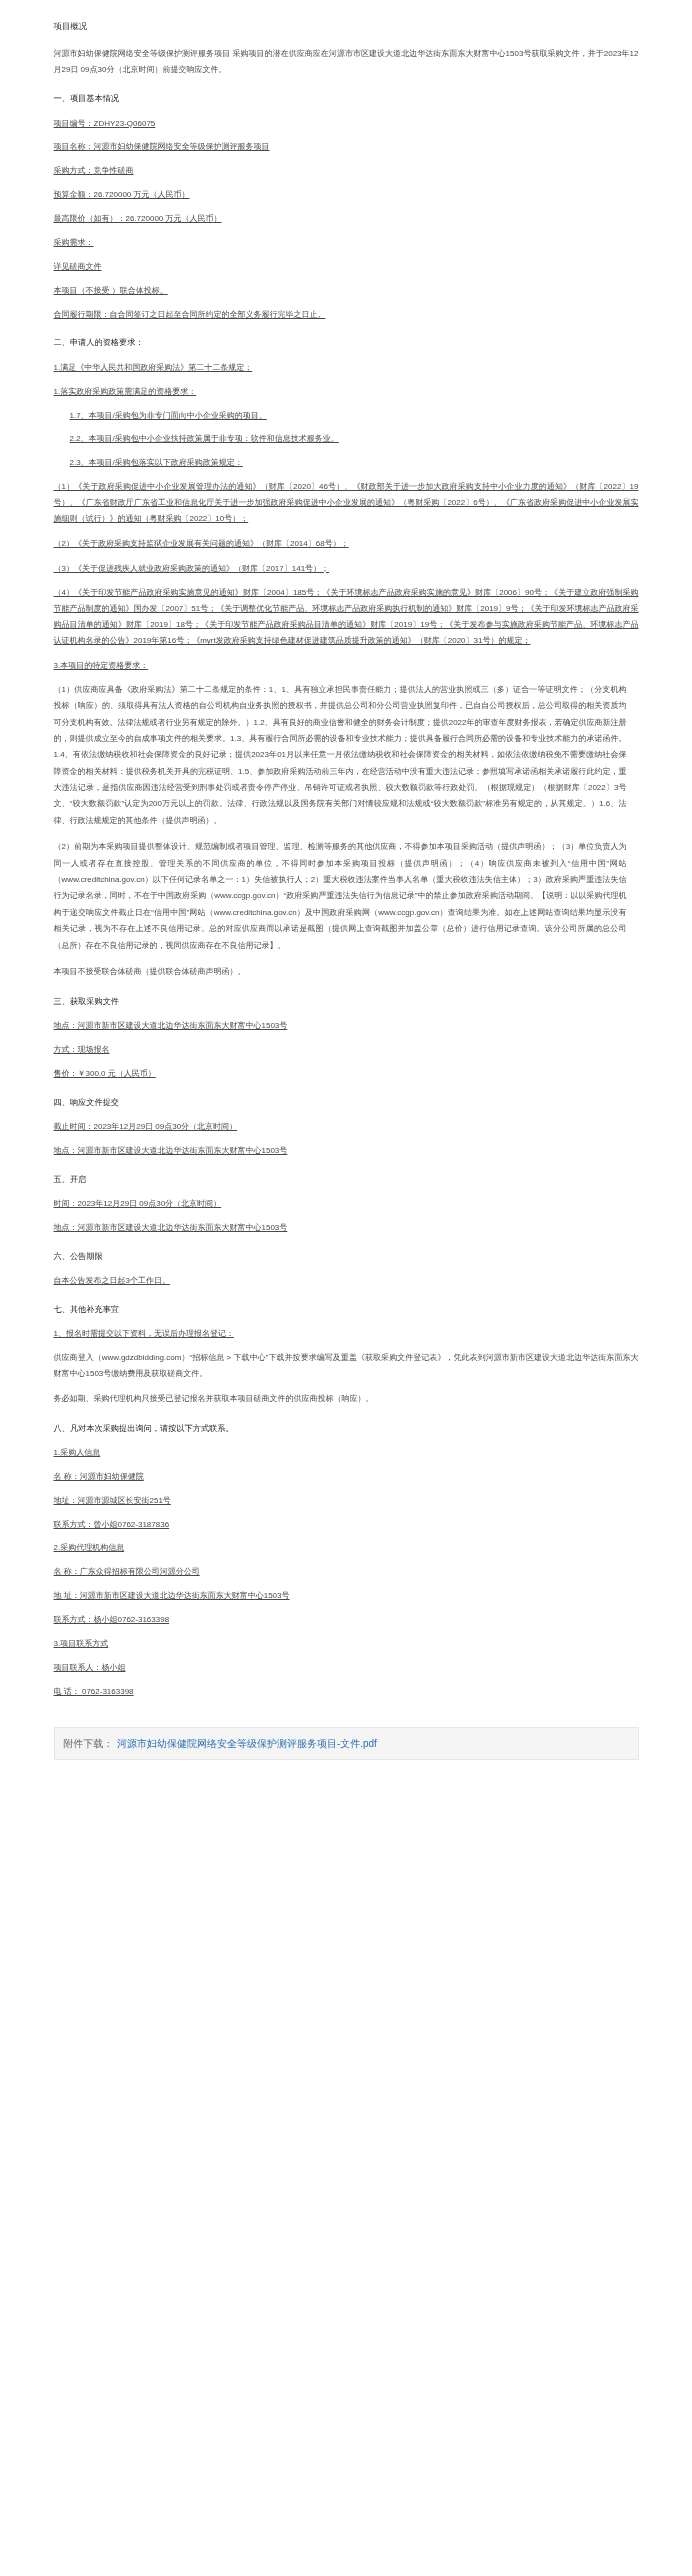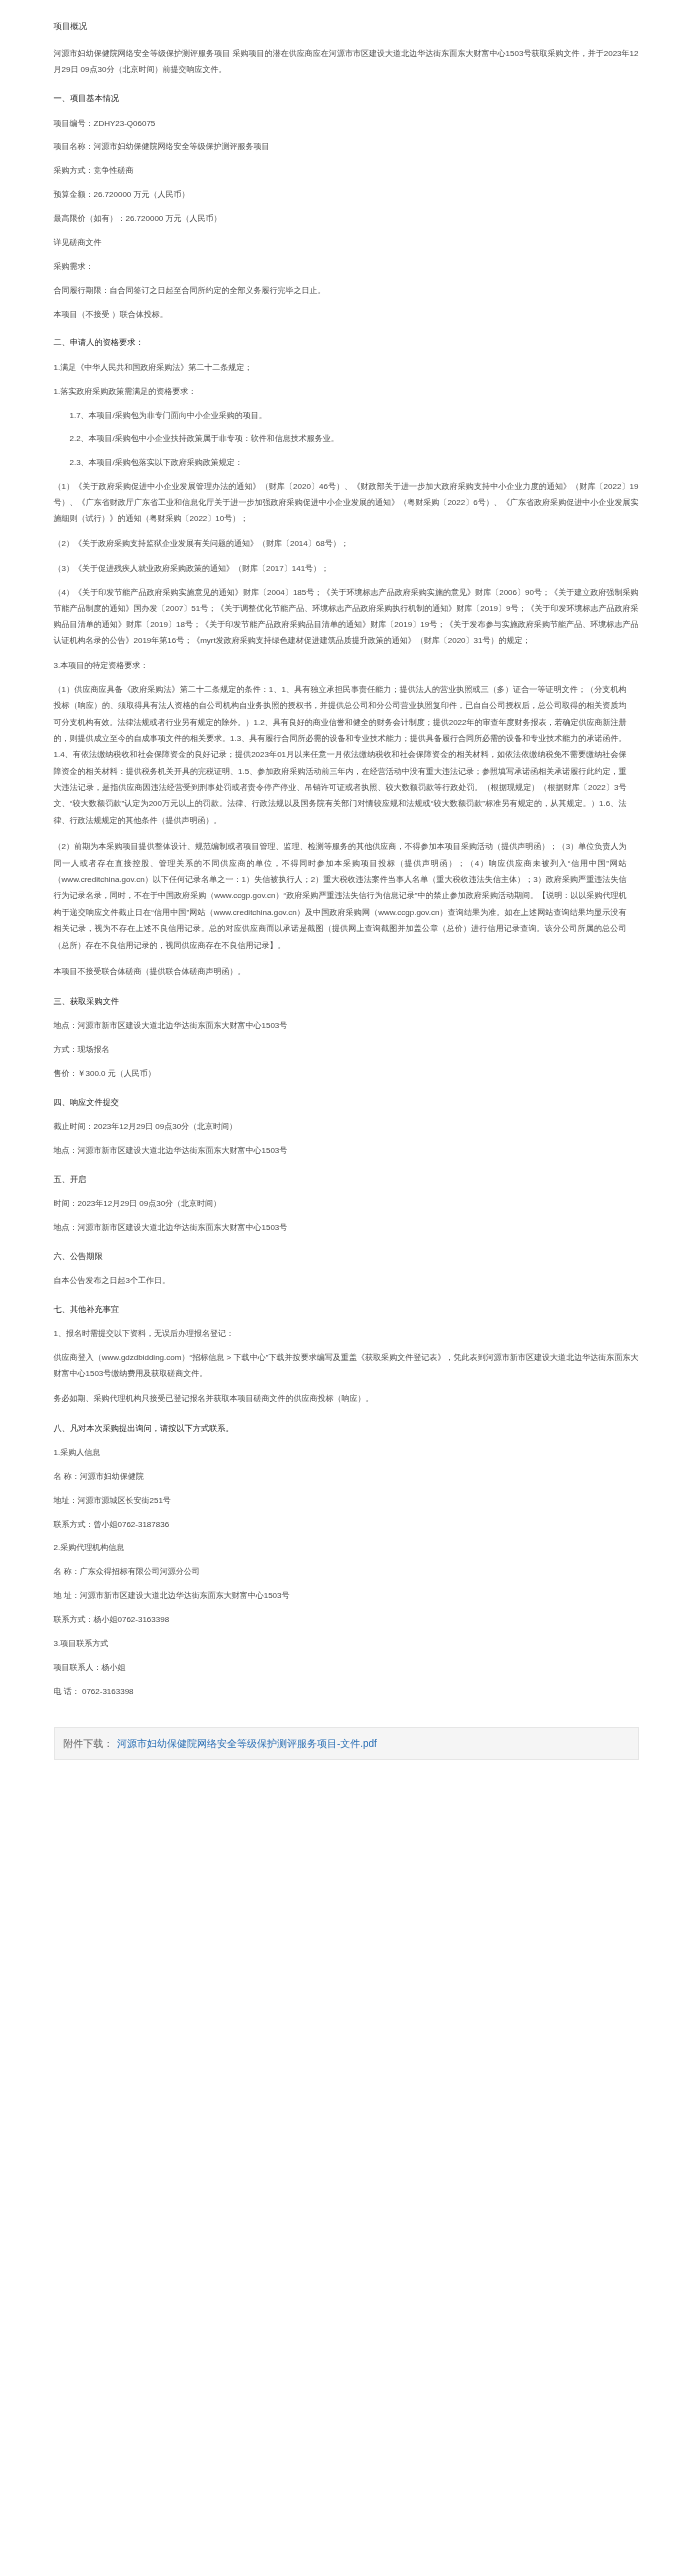--- a/index.html
+++ b/index.html
@@ -40,23 +40,24 @@
   h2.section {
     font-size: 8.2px;
     font-weight: normal;
     color: #222;
     margin: 13.7px 0 8.7px 0;
   }
   .kv {
     margin: 0 0 8.7px 0;
     color: #4a4a4a;
     font-size: 8px;
+    text-decoration: underline;
   }
   .indent2 { margin-left: 16px; }
-  .indent3 { margin-left: 32px; }
+  .indent3 { margin-left: 32px; text-decoration: underline; }
   .block {
     margin: 0 0 8.7px 0;
     color: #4a4a4a;
     font-size: 8px;
     line-height: 2.0;
     text-align: justify;
   }
   .big-block {
     margin: 0 12px 10px 0;
     color: #4a4a4a;
@@ -93,24 +94,24 @@
   <h1 class="doc-title">项目概况</h1>
 
   <p class="para intro">河源市妇幼保健院网络安全等级保护测评服务项目 采购项目的潜在供应商应在河源市市区建设大道北边华达街东面东大财富中心1503号获取采购文件，并于2023年12月29日 09点30分（北京时间）前提交响应文件。</p>
 
   <h2 class="section">一、项目基本情况</h2>
   <div class="kv">项目编号：ZDHY23-Q06075</div>
   <div class="kv">项目名称：河源市妇幼保健院网络安全等级保护测评服务项目</div>
   <div class="kv">采购方式：竞争性磋商</div>
   <div class="kv">预算金额：26.720000 万元（人民币）</div>
   <div class="kv">最高限价（如有）：26.720000 万元（人民币）</div>
+  <div class="kv">采购需求：</div>
   <div class="kv">详见磋商文件</div>
-  <div class="kv">采购需求：</div>
+  <div class="kv">本项目（不接受 ）联合体投标。</div>
   <div class="kv">合同履行期限：自合同签订之日起至合同所约定的全部义务履行完毕之日止。</div>
-  <div class="kv">本项目（不接受 ）联合体投标。</div>
 
   <h2 class="section">二、申请人的资格要求：</h2>
   <div class="kv">1.满足《中华人民共和国政府采购法》第二十二条规定；</div>
   <div class="kv">1.落实政府采购政策需满足的资格要求：</div>
   <div class="kv indent2">1.7、本项目/采购包为非专门面向中小企业采购的项目。</div>
   <div class="kv indent2">2.2、本项目/采购包中小企业扶持政策属于非专项：软件和信息技术服务业。</div>
   <div class="kv indent2">2.3、本项目/采购包落实以下政府采购政策规定：</div>
   <div class="block indent3">（1）《关于政府采购促进中小企业发展管理办法的通知》（财库〔2020〕46号）、《财政部关于进一步加大政府采购支持中小企业力度的通知》（财库〔2022〕19号）、《广东省财政厅广东省工业和信息化厅关于进一步加强政府采购促进中小企业发展的通知》（粤财采购〔2022〕6号）、《广东省政府采购促进中小企业发展实施细则（试行）》的通知（粤财采购〔2022〕10号）；</div>
   <div class="block indent3">（2）《关于政府采购支持监狱企业发展有关问题的通知》（财库〔2014〕68号）；</div>
   <div class="block indent3">（3）《关于促进残疾人就业政府采购政策的通知》（财库〔2017〕141号）；</div>

